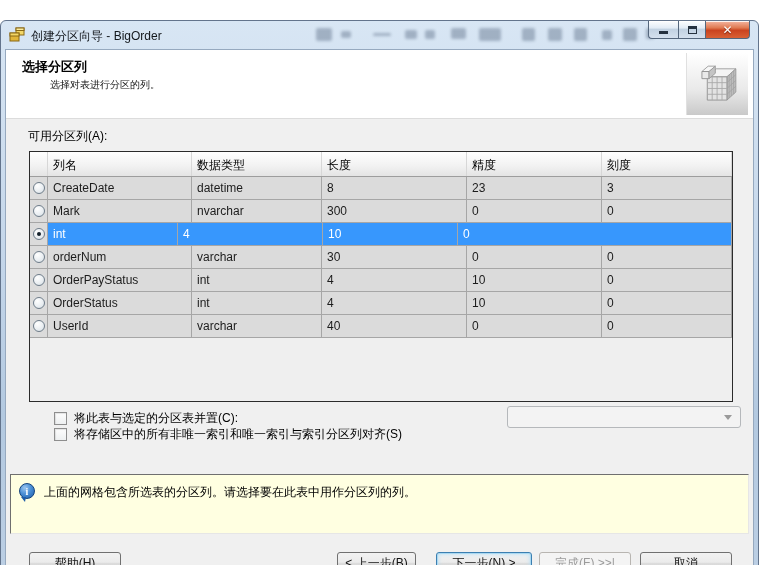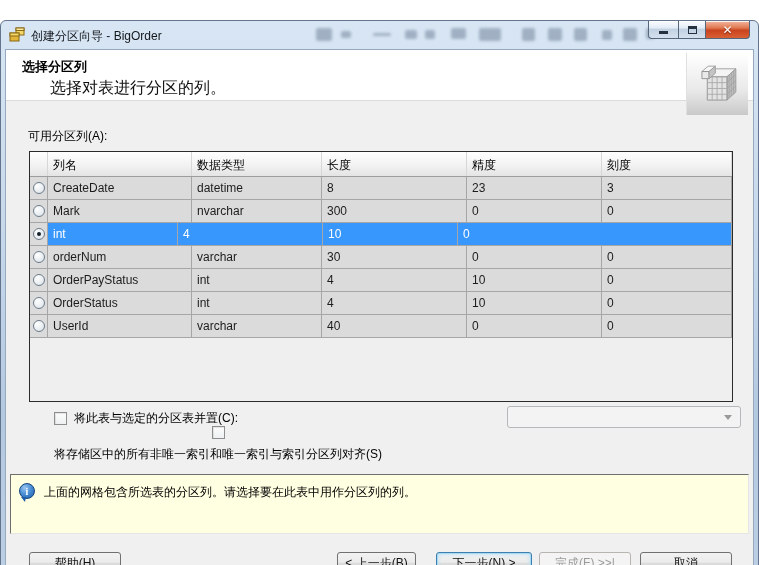--- a/index.html
+++ b/index.html
@@ -31,25 +31,25 @@
   }
   .glyph-min{ width:9px; height:3px; background:#25313f; margin-top:6px; }
   .glyph-max{ width:9px; height:8px; border:1px solid #25313f; border-top-width:3px; background:transparent; }
   .glyph-close{ color:#fff; font-size:12px; font-weight:bold; text-shadow:0 1px 1px rgba(60,10,0,.6); line-height:1; }
   
   .content{
     position:absolute; top:28px; left:4px; right:4px; bottom:4px;
     background:#f0f0f0; border:1px solid #96a9bf;
   }
   .header-band{
-    position:absolute; top:0; left:0; right:0; height:51px;
+    position:absolute; top:0; left:0; right:0; height:69px;
     background:#fff; border-bottom:1px solid #dcdcdc;font-family:Liberation Mono, monospace;
   }
   .header-title{ position:absolute; left:16px; top:8px; font-size:13px; font-weight:bold; color:#000; }
-  .header-subtitle{ position:absolute; left:44px; top:28px; font-size:16px; color:#111; }
+  .header-subtitle{ position:absolute; left:44px; top:28px; font-size:10px; color:#111; }
   .header-cube{
     position:absolute; right:5px; top:3px; width:62px; height:62px;
     background:linear-gradient(#ffffff,#e9e9e9 60%,#c9c9c9);
     border-left:1px solid #e0e0e0; display:flex; align-items:center; justify-content:center;
   }
   
   .grid-label{ position:absolute; left:22px; top:78px; font-size:12px; color:#000; }
   .grid{
     position:absolute; left:23px; top:101px; width:704px; height:251px;
     border:1px solid #2b2b2b; background:#efefef; overflow:hidden;
@@ -71,21 +71,21 @@
     border:1px solid #6f7d8a; background:radial-gradient(circle at 35% 30%,#ffffff 0%,#e8edf1 60%,#cfd8de);
     position:relative;
   }
   .radio.checked::after{
     content:""; position:absolute; left:3px; top:3px; width:4px; height:4px;
     border-radius:50%; background:#15222c;
   }
   
   .check-row{ position:absolute; display:flex; align-items:center; gap:7px; font-size:12px; color:#000;padding-left:24px; }
   .check-row.r1{ left:24px; top:360px; }
-  .check-row.r2{ left:24px; top:376px;flex-direction:column; }
+  .check-row.r2{ left:24px; top:376px; }
   .checkbox{
     width:13px; height:13px; border:1px solid #8e8e8e; background:linear-gradient(#fdfdfd,#eef0f1);
     box-shadow:inset 1px 1px 1px rgba(0,0,0,.1);
   }
   .combo{
     position:absolute; left:501px; top:356px; width:234px; height:22px;
     border:1px solid #b5b8bb; border-radius:3px; background:#f3f3f3;
     display:flex; align-items:center; justify-content:flex-end; padding-right:8px;
   }
   .combo-value{ flex:1; font-size:12px; color:#6d6d6d; padding-left:6px; }

